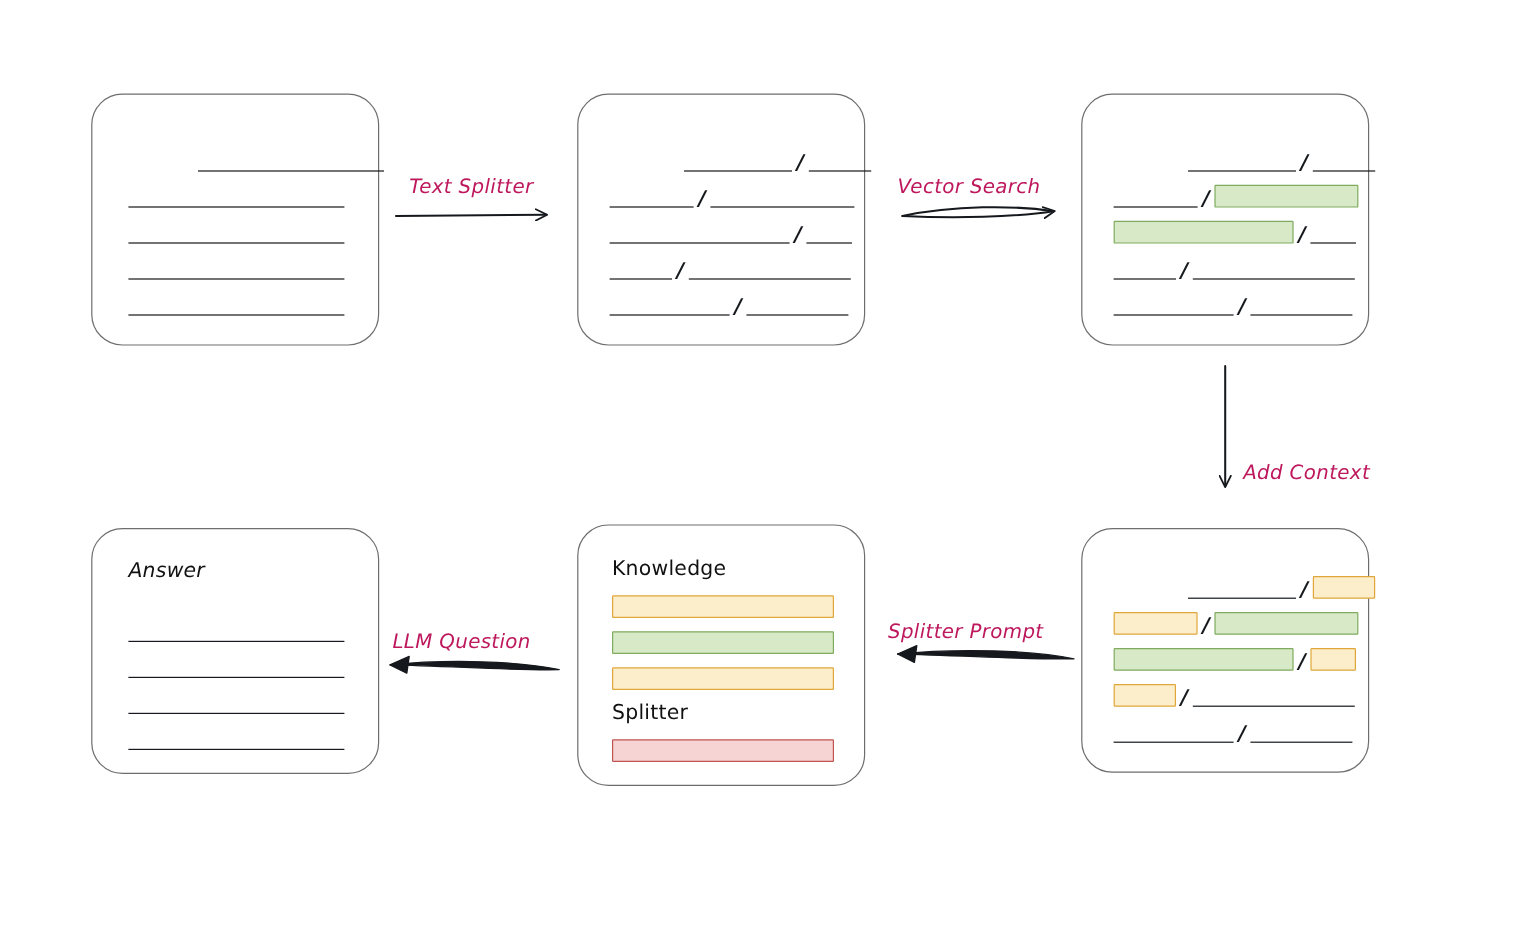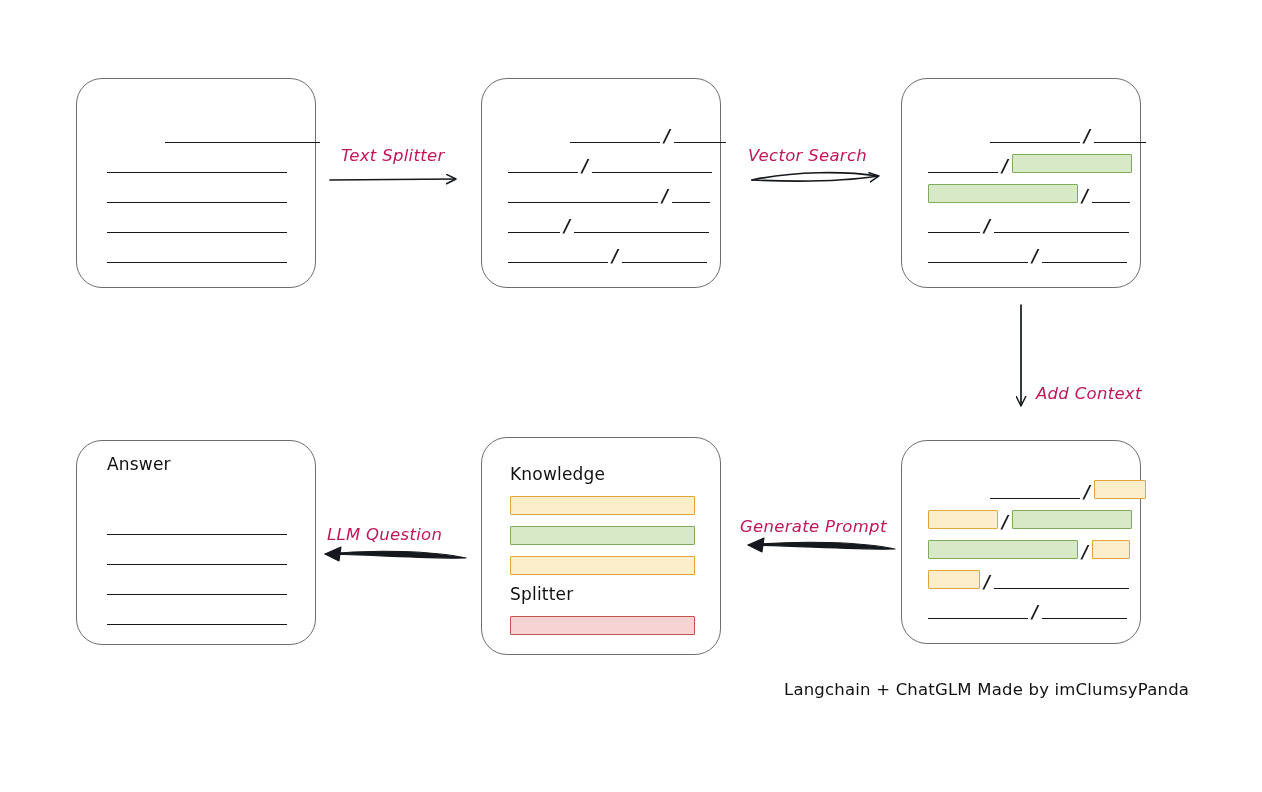--- a/index.html
+++ b/index.html
@@ -119,21 +119,21 @@
 
     <g>
       <path d="M466,558 C433,551 375,549 325,554 C375,555 433,559 466,558 Z" fill="#15181c" stroke="#15181c" stroke-width="1.1" stroke-linejoin="round"></path>
       <path d="M325,554 L341,547 L339,561 Z" fill="#15181c" stroke="#15181c" stroke-width="1.1" stroke-linejoin="round"></path>
     </g>
   </svg>
 
   <div class="arrowlabel" style="left:341px;top:146px;">Text Splitter</div>
   <div class="arrowlabel" style="left:748px;top:146px;">Vector Search</div>
   <div class="arrowlabel" style="left:1036px;top:352px;margin-top:32px;">Add Context</div>
-  <div class="arrowlabel" style="left:740px;top:517px;">Generate Prompt</div>
+  <div class="arrowlabel" style="left:740px;top:517px;">Splitter Prompt</div>
   <div class="arrowlabel" style="left:327px;top:525px;">LLM Question</div>
 
   <div class="card" style="left:76px;top:78px;width:240px;height:210px;">
     <div class="rowstack">
         <div class="row" style="left: 30px; top: 42px;">
           <span class="gap" style="width: 58px;"></span>
           <span class="seg" style="width: 155px;"></span>
         </div>
         <div class="row" style="left: 30px; top: 72px;">
           <span class="seg" style="width: 180px;"></span>
@@ -250,32 +250,31 @@
         <span class="chip green" style="position: absolute; left: 28px; top: 88px; width: 185px;"></span>
         <span class="chip yellow" style="position: absolute; left: 28px; top: 118px; width: 185px;"></span>
       </div>
     <div class="cardlabel" style="left:28px;top:146px;">Splitter</div>
     <div class="rowstack">
         <span class="chip red" style="position: absolute; left: 28px; top: 178px; width: 185px;"></span>
       </div>
   </div>
 
   <div class="card" style="left:76px;top:440px;width:240px;height:205px;">
-    <div class="cardlabel" style="left:30px;top:13px;">Answer</div>
+    <div class="cardlabel" style="left:30px;top:25px;font-style:italic;">Answer</div>
     <div class="rowstack">
         <div class="row" style="left: 30px; top: 72px;">
           <span class="seg" style="width: 180px;"></span>
         </div>
         <div class="row" style="left: 30px; top: 102px;">
           <span class="seg" style="width: 180px;"></span>
         </div>
         <div class="row" style="left: 30px; top: 132px;">
           <span class="seg" style="width: 180px;"></span>
         </div>
         <div class="row" style="left: 30px; top: 162px;">
           <span class="seg" style="width: 180px;"></span>
         </div>
       </div>
   </div>
 
-  <div class="footer" style="left:784px;top:680px;">Langchain + ChatGLM Made by imClumsyPanda</div>
 
 </div>
 
 </body></html>

